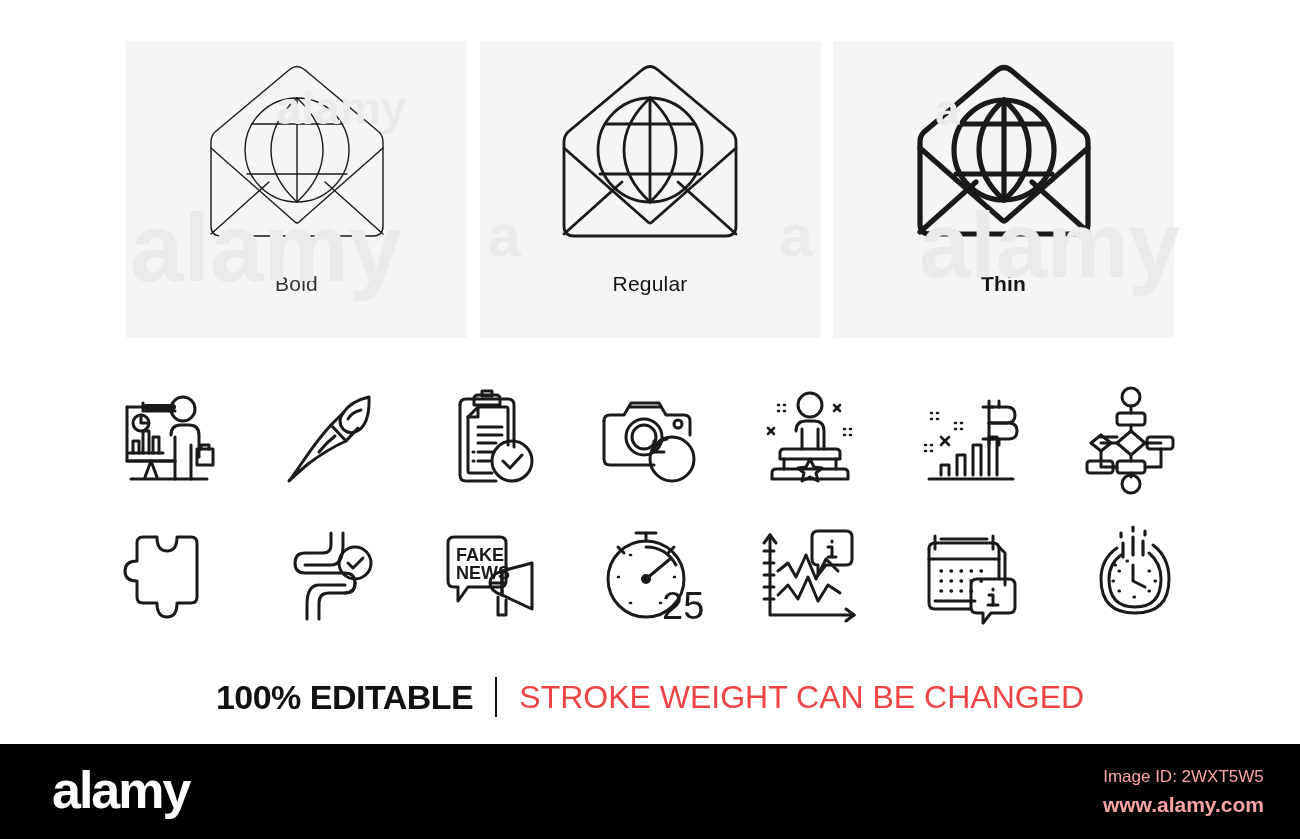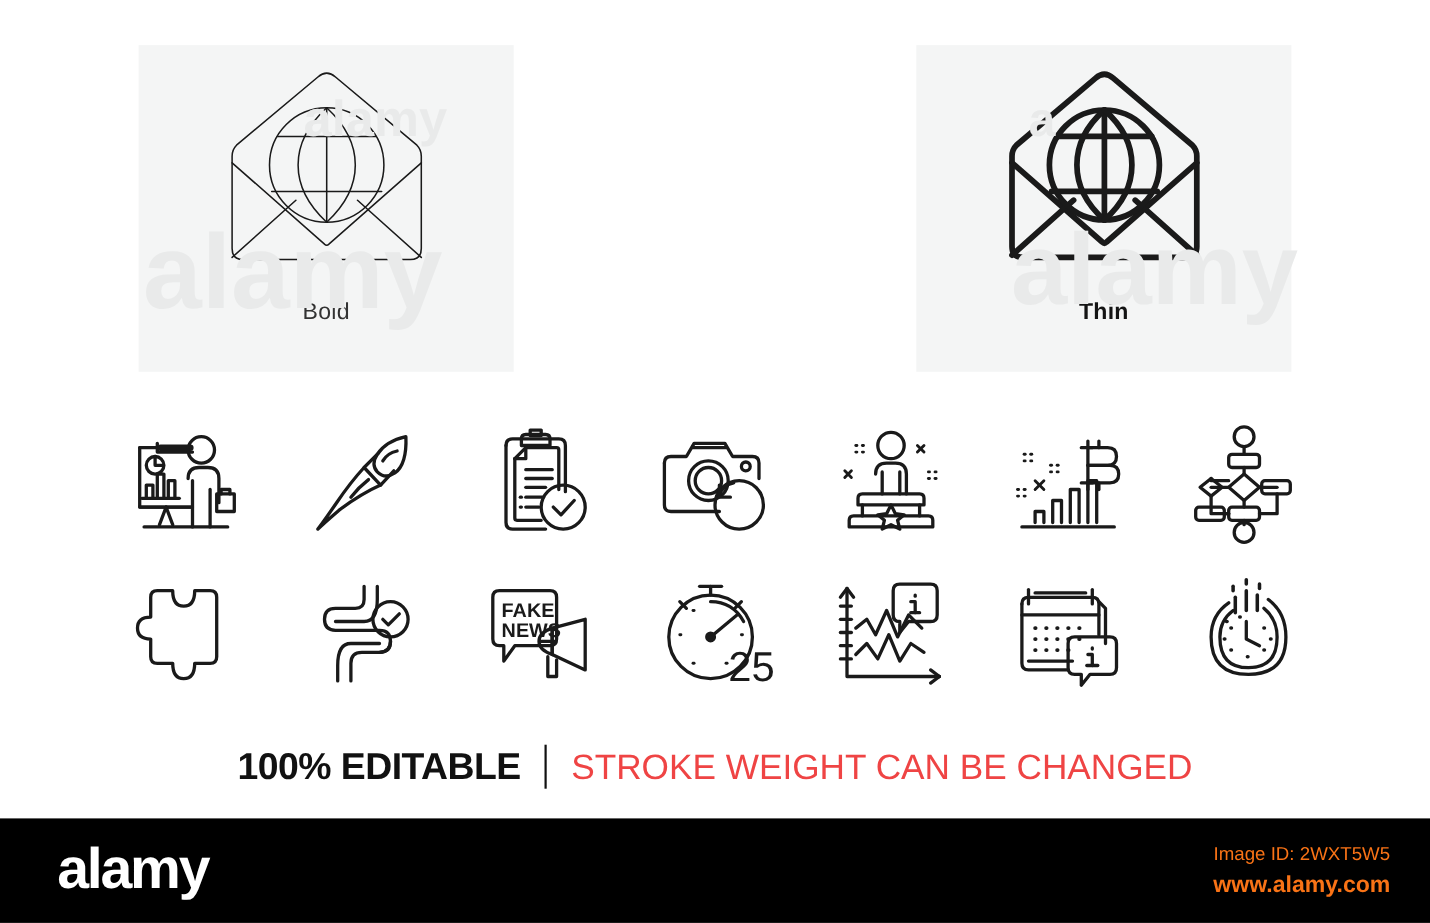--- a/index.html
+++ b/index.html
@@ -40,21 +40,21 @@
 
   
   .wm{position:absolute;color:#e9eaea;font-weight:700;pointer-events:none;
       font-family:"Liberation Sans", sans-serif;user-select:none;}
 
   
   .footer{position:absolute;left:0;top:744px;width:1300px;height:95px;background:#000;}
   .footer-logo{position:absolute;left:52px;top:20px;font-size:52px;line-height:1;
                color:#fff;font-weight:700;letter-spacing:-2px;
                font-family:"Liberation Sans", sans-serif;}
-  .footer-right{position:absolute;right:36px;top:20px;text-align:center;color:#f97316;}
+  .footer-right{position:absolute;right:36px;top:20px;text-align:center;color:#fca5a5;}
   .footer-id{font-size:17px;font-weight:400;line-height:1.5;}
   .footer-url{font-size:21px;font-weight:700;line-height:1.4;}
 </style>
 </head>
 <body>
 
 <div class="stage">
 
   <div class="panels">
 
@@ -71,20 +71,39 @@
           <path d="M100 36 L100 140"></path>
           <path d="M55 62 L145 62"></path>
           <path d="M50 112 L150 112"></path>
           <path d="M100 36 Q74 60 74 88 Q74 116 100 140"></path>
           <path d="M100 36 Q126 60 126 88 Q126 116 100 140"></path>
         </svg>
       </div>
       <div class="panel-label thin">Bold</div>
     </div>
 
+    <div class="panel">
+      <div class="wm" style="left:8px;top:160px;font-size:60px;">a</div>
+      <div class="wm" style="right:8px;top:160px;font-size:60px;">a</div>
+      <div class="panel-art">
+        <svg width="200" height="190" viewBox="0 0 200 190" fill="none" stroke="#1a1a1a" stroke-width="2.8" stroke-linecap="round" stroke-linejoin="round">
+          <path d="M14 80 Q14 74 18 70 L92 8 Q100 1 108 8 L182 70 Q186 74 186 80 L186 164 Q186 174 176 174 L24 174 Q14 174 14 164 Z"></path>
+          <path d="M14 86 L98 160 Q100 162 102 160 L186 86"></path>
+          <path d="M14 172 L72 120"></path>
+          <path d="M186 172 L128 120"></path>
+          <circle cx="100" cy="88" r="52"></circle>
+          <path d="M100 36 L100 140"></path>
+          <path d="M55 62 L145 62"></path>
+          <path d="M50 112 L150 112"></path>
+          <path d="M100 36 Q74 60 74 88 Q74 116 100 140"></path>
+          <path d="M100 36 Q126 60 126 88 Q126 116 100 140"></path>
+        </svg>
+      </div>
+      <div class="panel-label regular">Regular</div>
+    </div>
 
     <div class="panel">
       <div class="wm" style="left:102px;top:44px;font-size:44px;">a</div>
       <div class="wm" style="right:-6px;top:152px;font-size:92px;">alamy</div>
       <div class="panel-art">
         <svg width="200" height="190" viewBox="0 0 200 190" fill="none" stroke="#1a1a1a" stroke-width="5.2" stroke-linecap="round" stroke-linejoin="round">
           <path d="M16 80 Q16 74 20 70 L92 9 Q100 2 108 9 L180 70 Q184 74 184 80 L184 162 Q184 172 174 172 L26 172 Q16 172 16 162 Z"></path>
           <path d="M16 86 L98 158 Q100 160 102 158 L184 86"></path>
           <path d="M16 170 L72 120"></path>
           <path d="M184 170 L128 120"></path>

